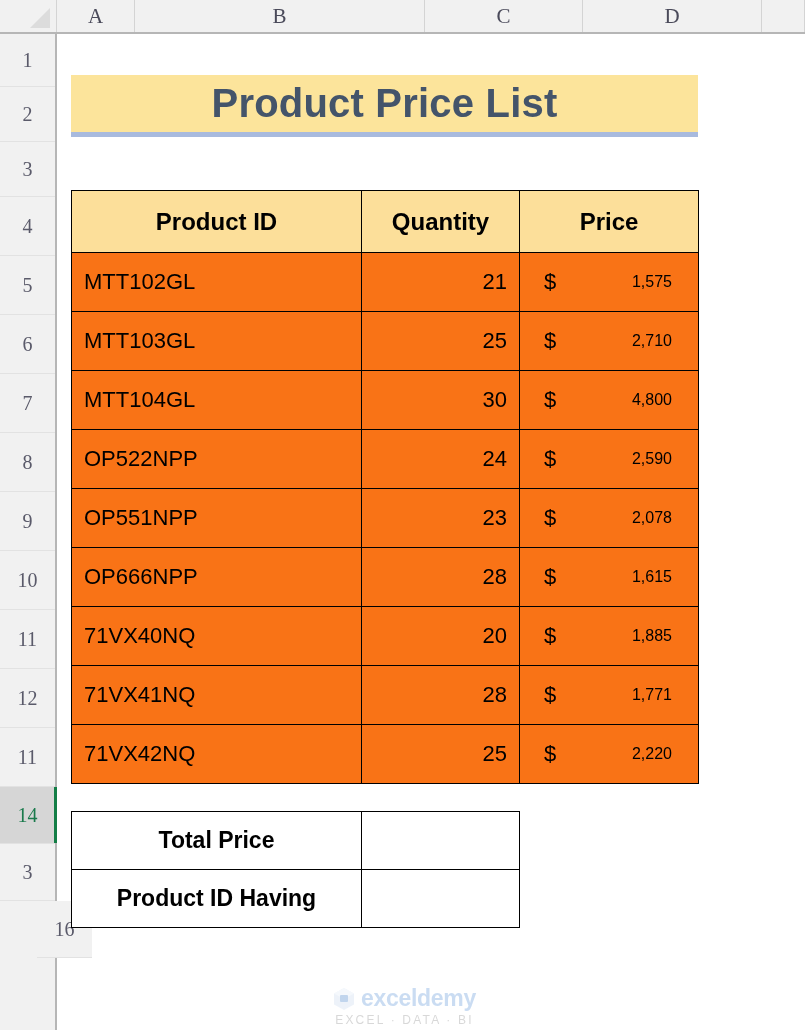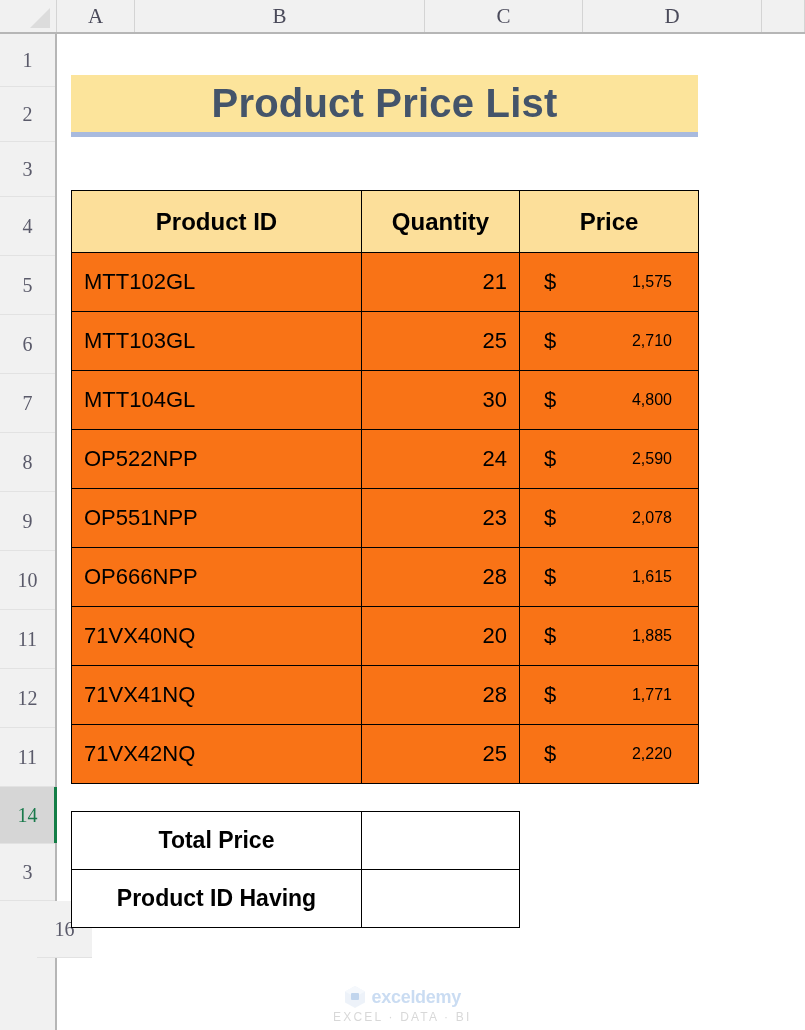--- a/index.html
+++ b/index.html
@@ -211,21 +211,21 @@
     display: flex;
     align-items: center;
     gap: 6px;
   }
   .wm-logo {
     width: 22px; height: 24px;
     position: relative;
   }
   .wm-logo svg { display: block; }
   .wm-name {
-    font-size: 18px;
+    font-size: 23px;
     font-weight: bold;
     color: #9fc0e8;
     letter-spacing: -0.3px;
   }
   .wm-tag {
     font-size: 12px;
     color: #b9b9b9;
     letter-spacing: 2.2px;
     margin-top: 1px;
   }

